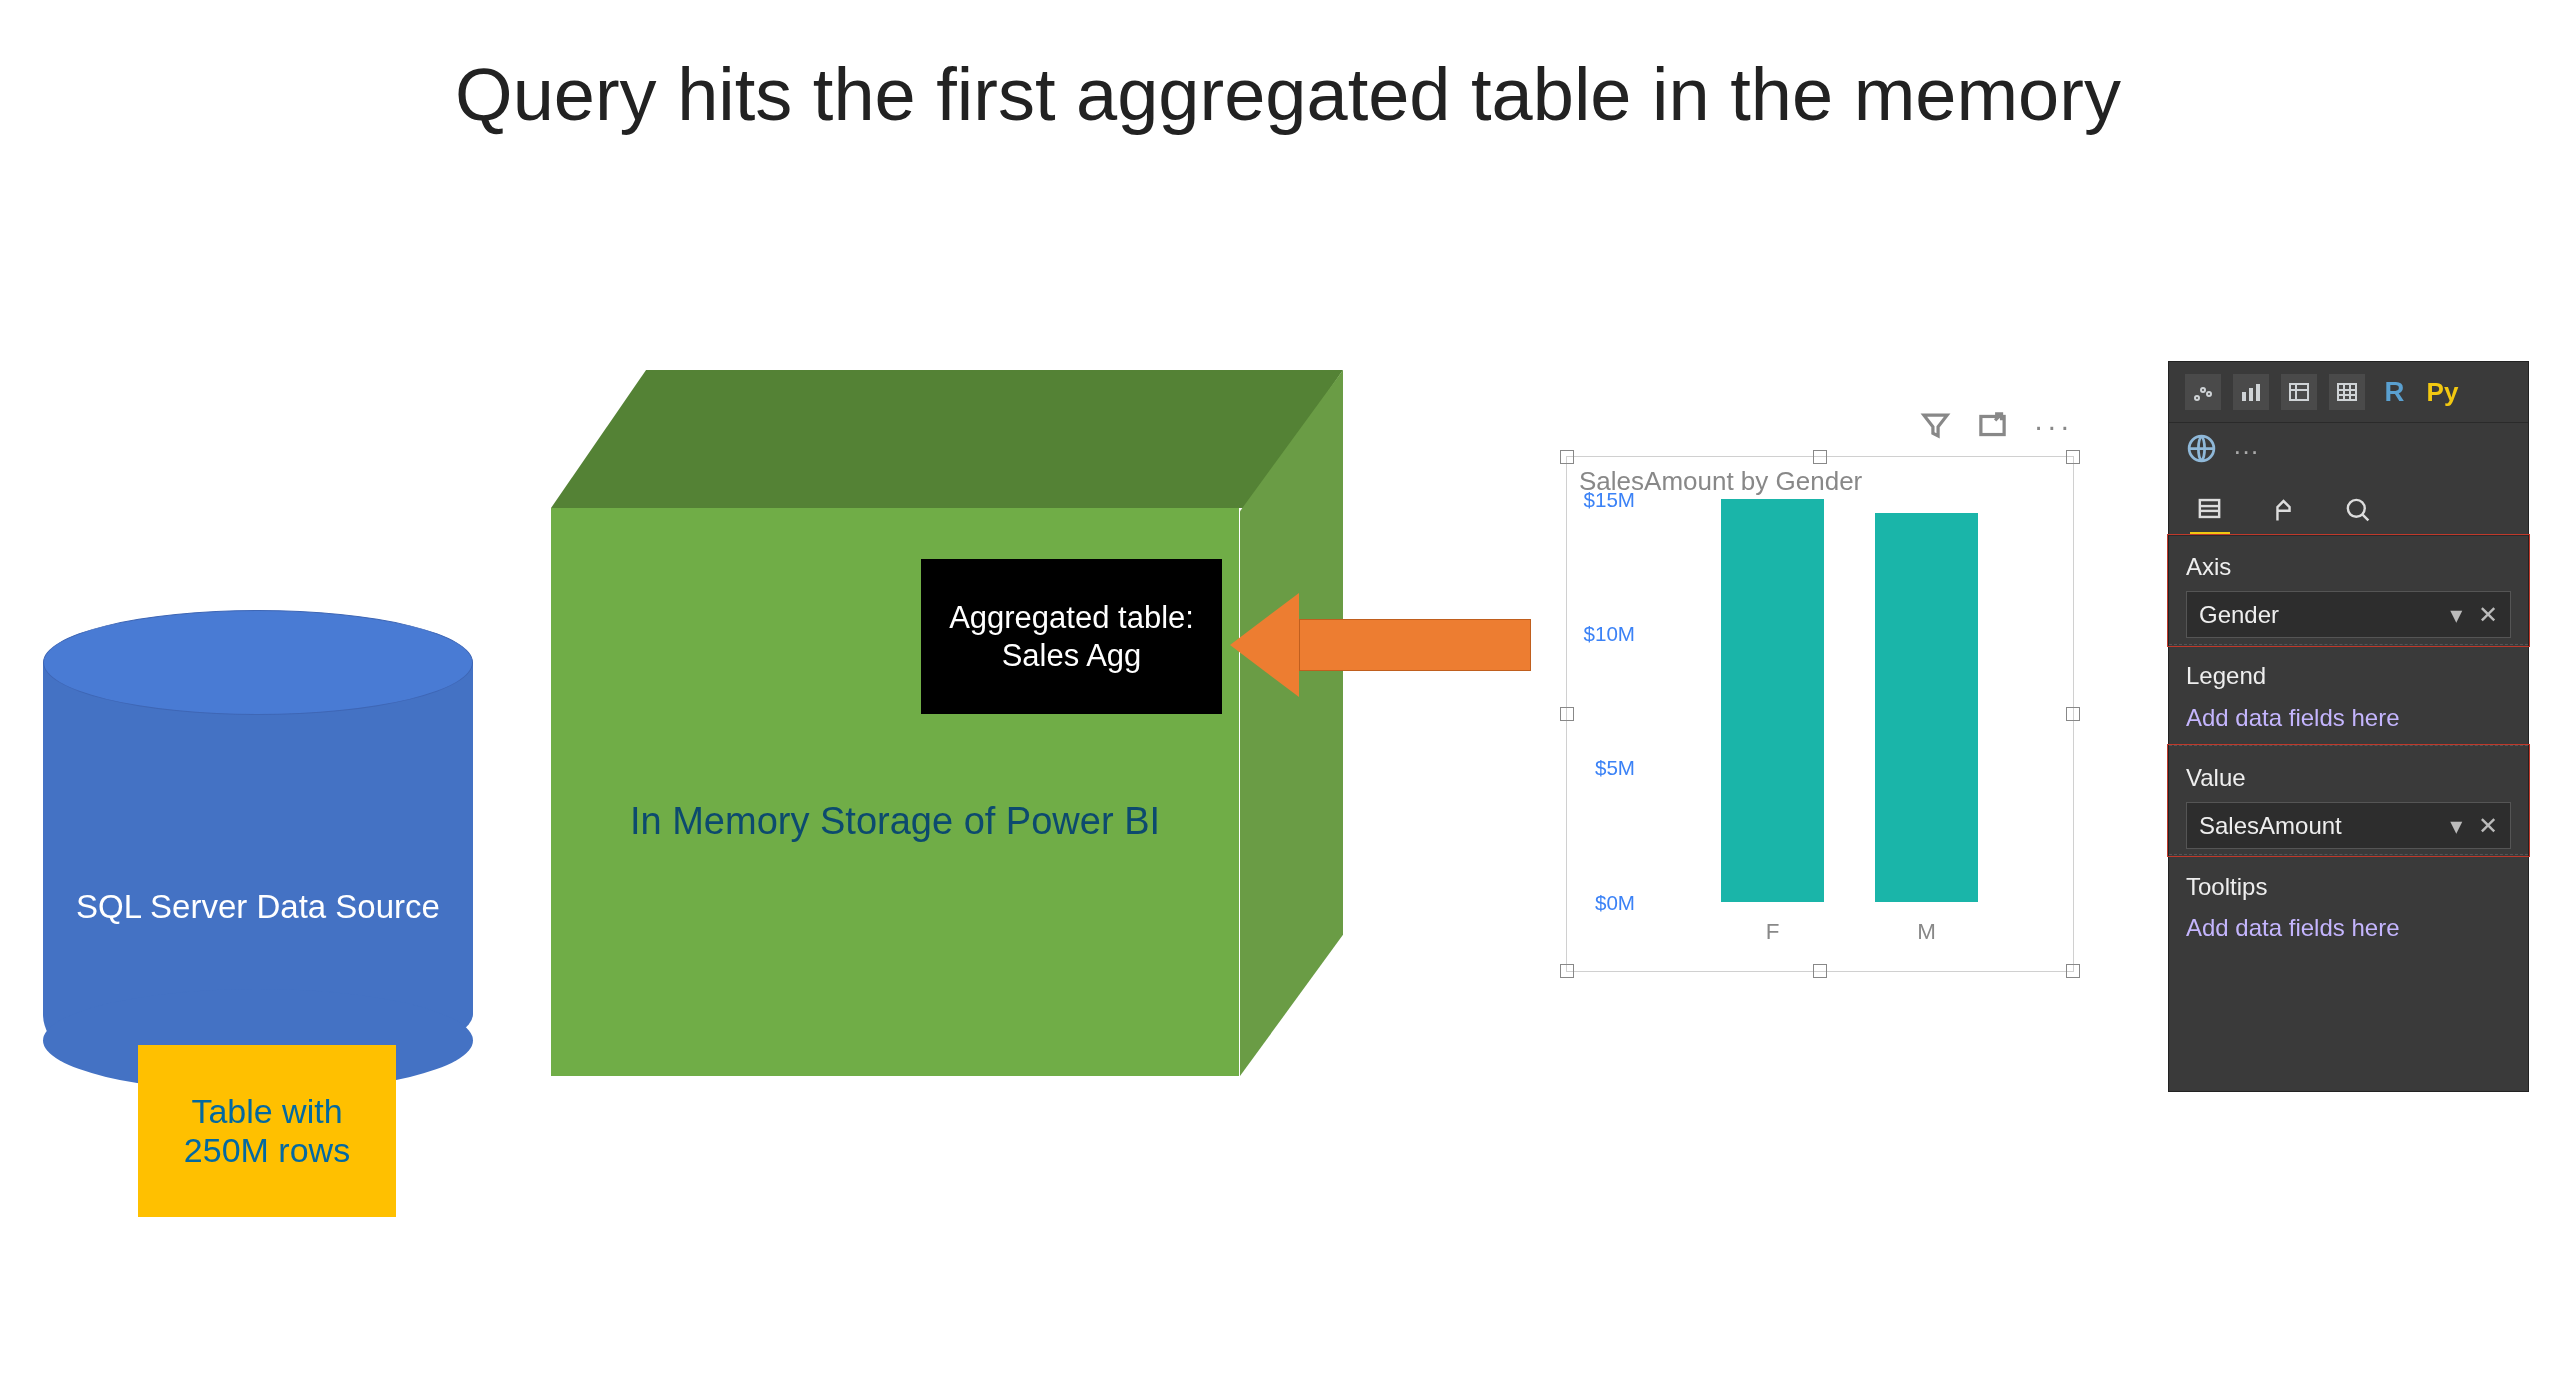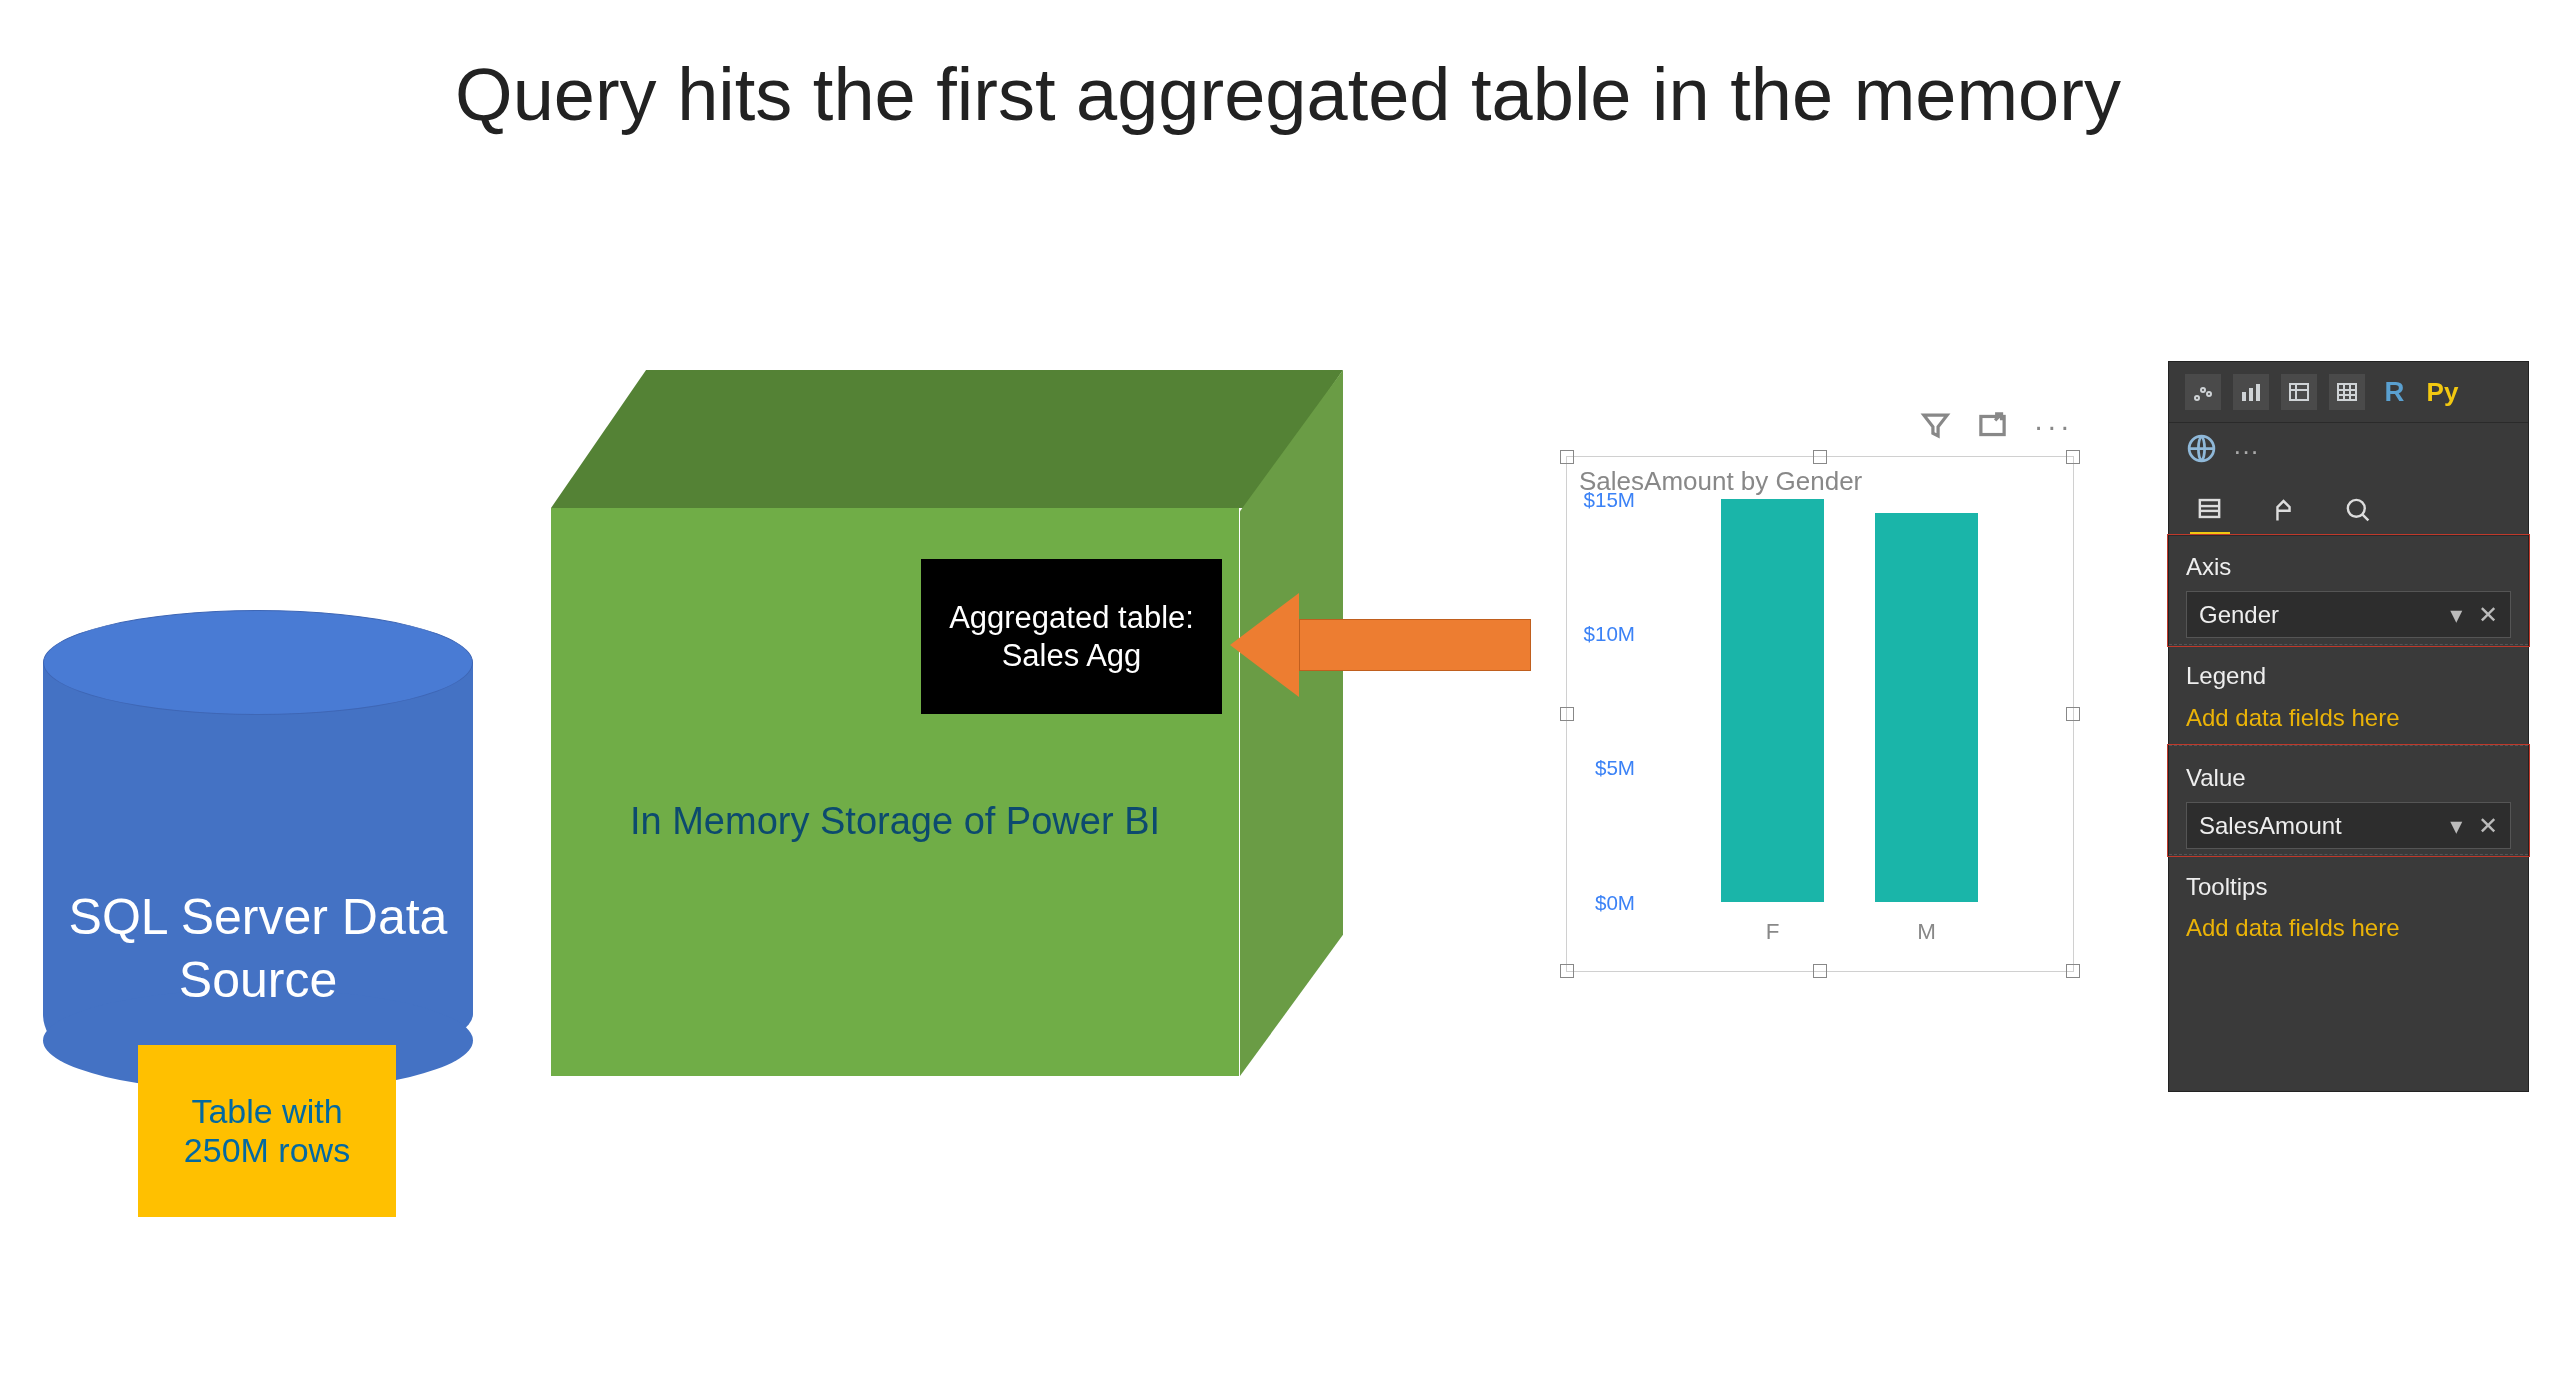--- a/index.html
+++ b/index.html
@@ -22,21 +22,21 @@
     background: #4472C4; border-radius: 50% / 50%;
     filter: brightness(1.08);
     border: 1.7px solid #3a5fa8;
   }
   .cyl-body::after {
     content: ""; position: absolute; left: 0; right: 0; bottom: -26px; height: 103px;
     background: #4472C4; border-radius: 50% / 50%;
   }
   .cyl-label {
     position: absolute; top: 224px; left: 0; width: 100%;
-    text-align: center; color: #fff; font-size: 50px; line-height: 1.25; z-index: 2;
+    text-align: center; color: #fff; font-size: 33px; line-height: 1.25; z-index: 2;
   }
   .table-badge {
     position: absolute; left: 138px; top: 1045px; width: 258px; height: 172px;
     background: #FFC000; color: #0369a1; font-size: 34px;
     display: flex; align-items: center; justify-content: center; text-align: center;
     padding: 8.6px; z-index: 5;
   }
 
   
   .cube { position: absolute; left: 551px; top: 370px; width: 792px; height: 706px; }
@@ -122,21 +122,21 @@
   .tab-ic.active { border-bottom: 3.4px solid #F2C811; }
   .well-section { padding: 12px 17px 5.2px; border-bottom: 0.9px dashed #555; }
   .well-label { color: #eee; font-size: 24px; padding: 5.2px 0; }
   .well-pill {
     display: flex; align-items: center; justify-content: space-between;
     background: #2d2d2d; color: #eee; padding: 8.6px 12px; margin-top: 5.2px;
     border: 0.9px solid #555;
     gap: 23px;
   }
   .well-pill .rx { display: flex; gap: 15.5px; color: #bbb; }
-  .placeholder { color: #eab308; padding: 8.6px 0; }
+  .placeholder { color: #c4b5fd; padding: 8.6px 0; }
   .hl-red { outline: 1.7px solid #C0392B; outline-offset: 1.7px; }
 </style>
 </head>
 <body>
 
 <div class="stage" id="stage" style="transform: scale(1);">
 
   <div class="title">Query hits the first aggregated table in the memory</div>
 
   <div class="cyl-wrap">

